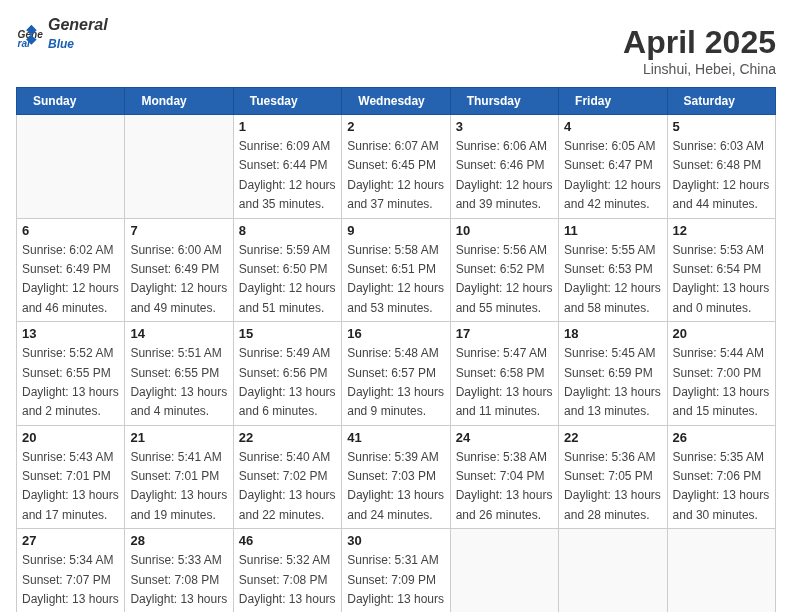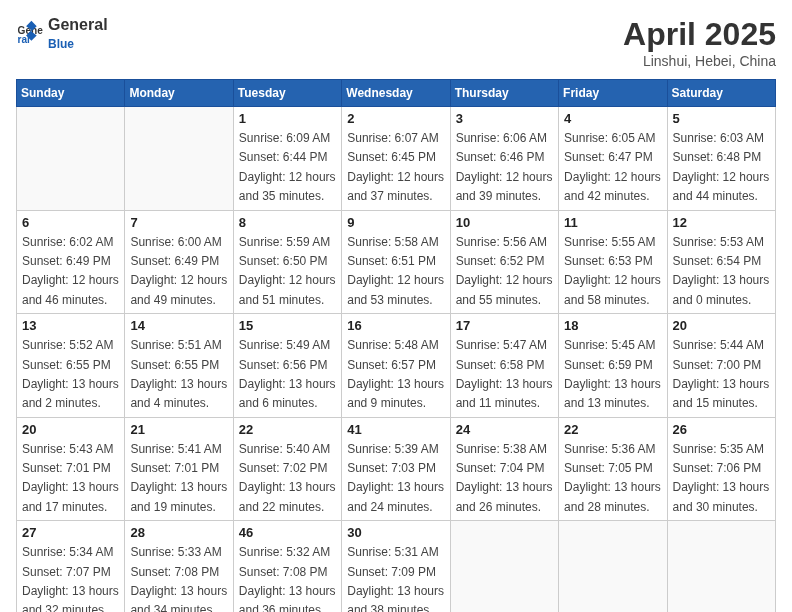--- a/index.html
+++ b/index.html
@@ -11,50 +11,52 @@
       padding: 16px;
     }
     .header-area {
       display: flex;
       justify-content: space-between;
       align-items: flex-start;
       margin-bottom: 10px;
     }
     .logo {
       display: flex;
-      align-items: center;
+      align-items: flex-end;
       gap: 4px;
+      font-style: italic;
     }
     .logo-icon {
       width: 28px;
       height: 28px;
     }
     .title-area {
       text-align: right;
+      margin-top: 8px;
     }
     .calendar-title {
       font-size: 32px;
       font-weight: bold;
       color: #333;
     }
     .calendar-subtitle {
       font-size: 14px;
       color: #555;
     }
     .calendar-table {
       width: 100%;
       border-collapse: collapse;
       border: 1px solid #ccc;
     }
     .calendar-table th {
       background-color: #2563b0;
       color: #fff;
       font-size: 12px;
       font-weight: bold;
-      padding: 6px 4px;
+      padding: 6px 16px;
       text-align: left;
       border: 1px solid #1a4f9a;
     }
     .calendar-table td {
       vertical-align: top;
       border: 1px solid #ccc;
       padding: 4px 5px;
       width: calc(100% / 7);
       height: 88px;
       background: #fff;

